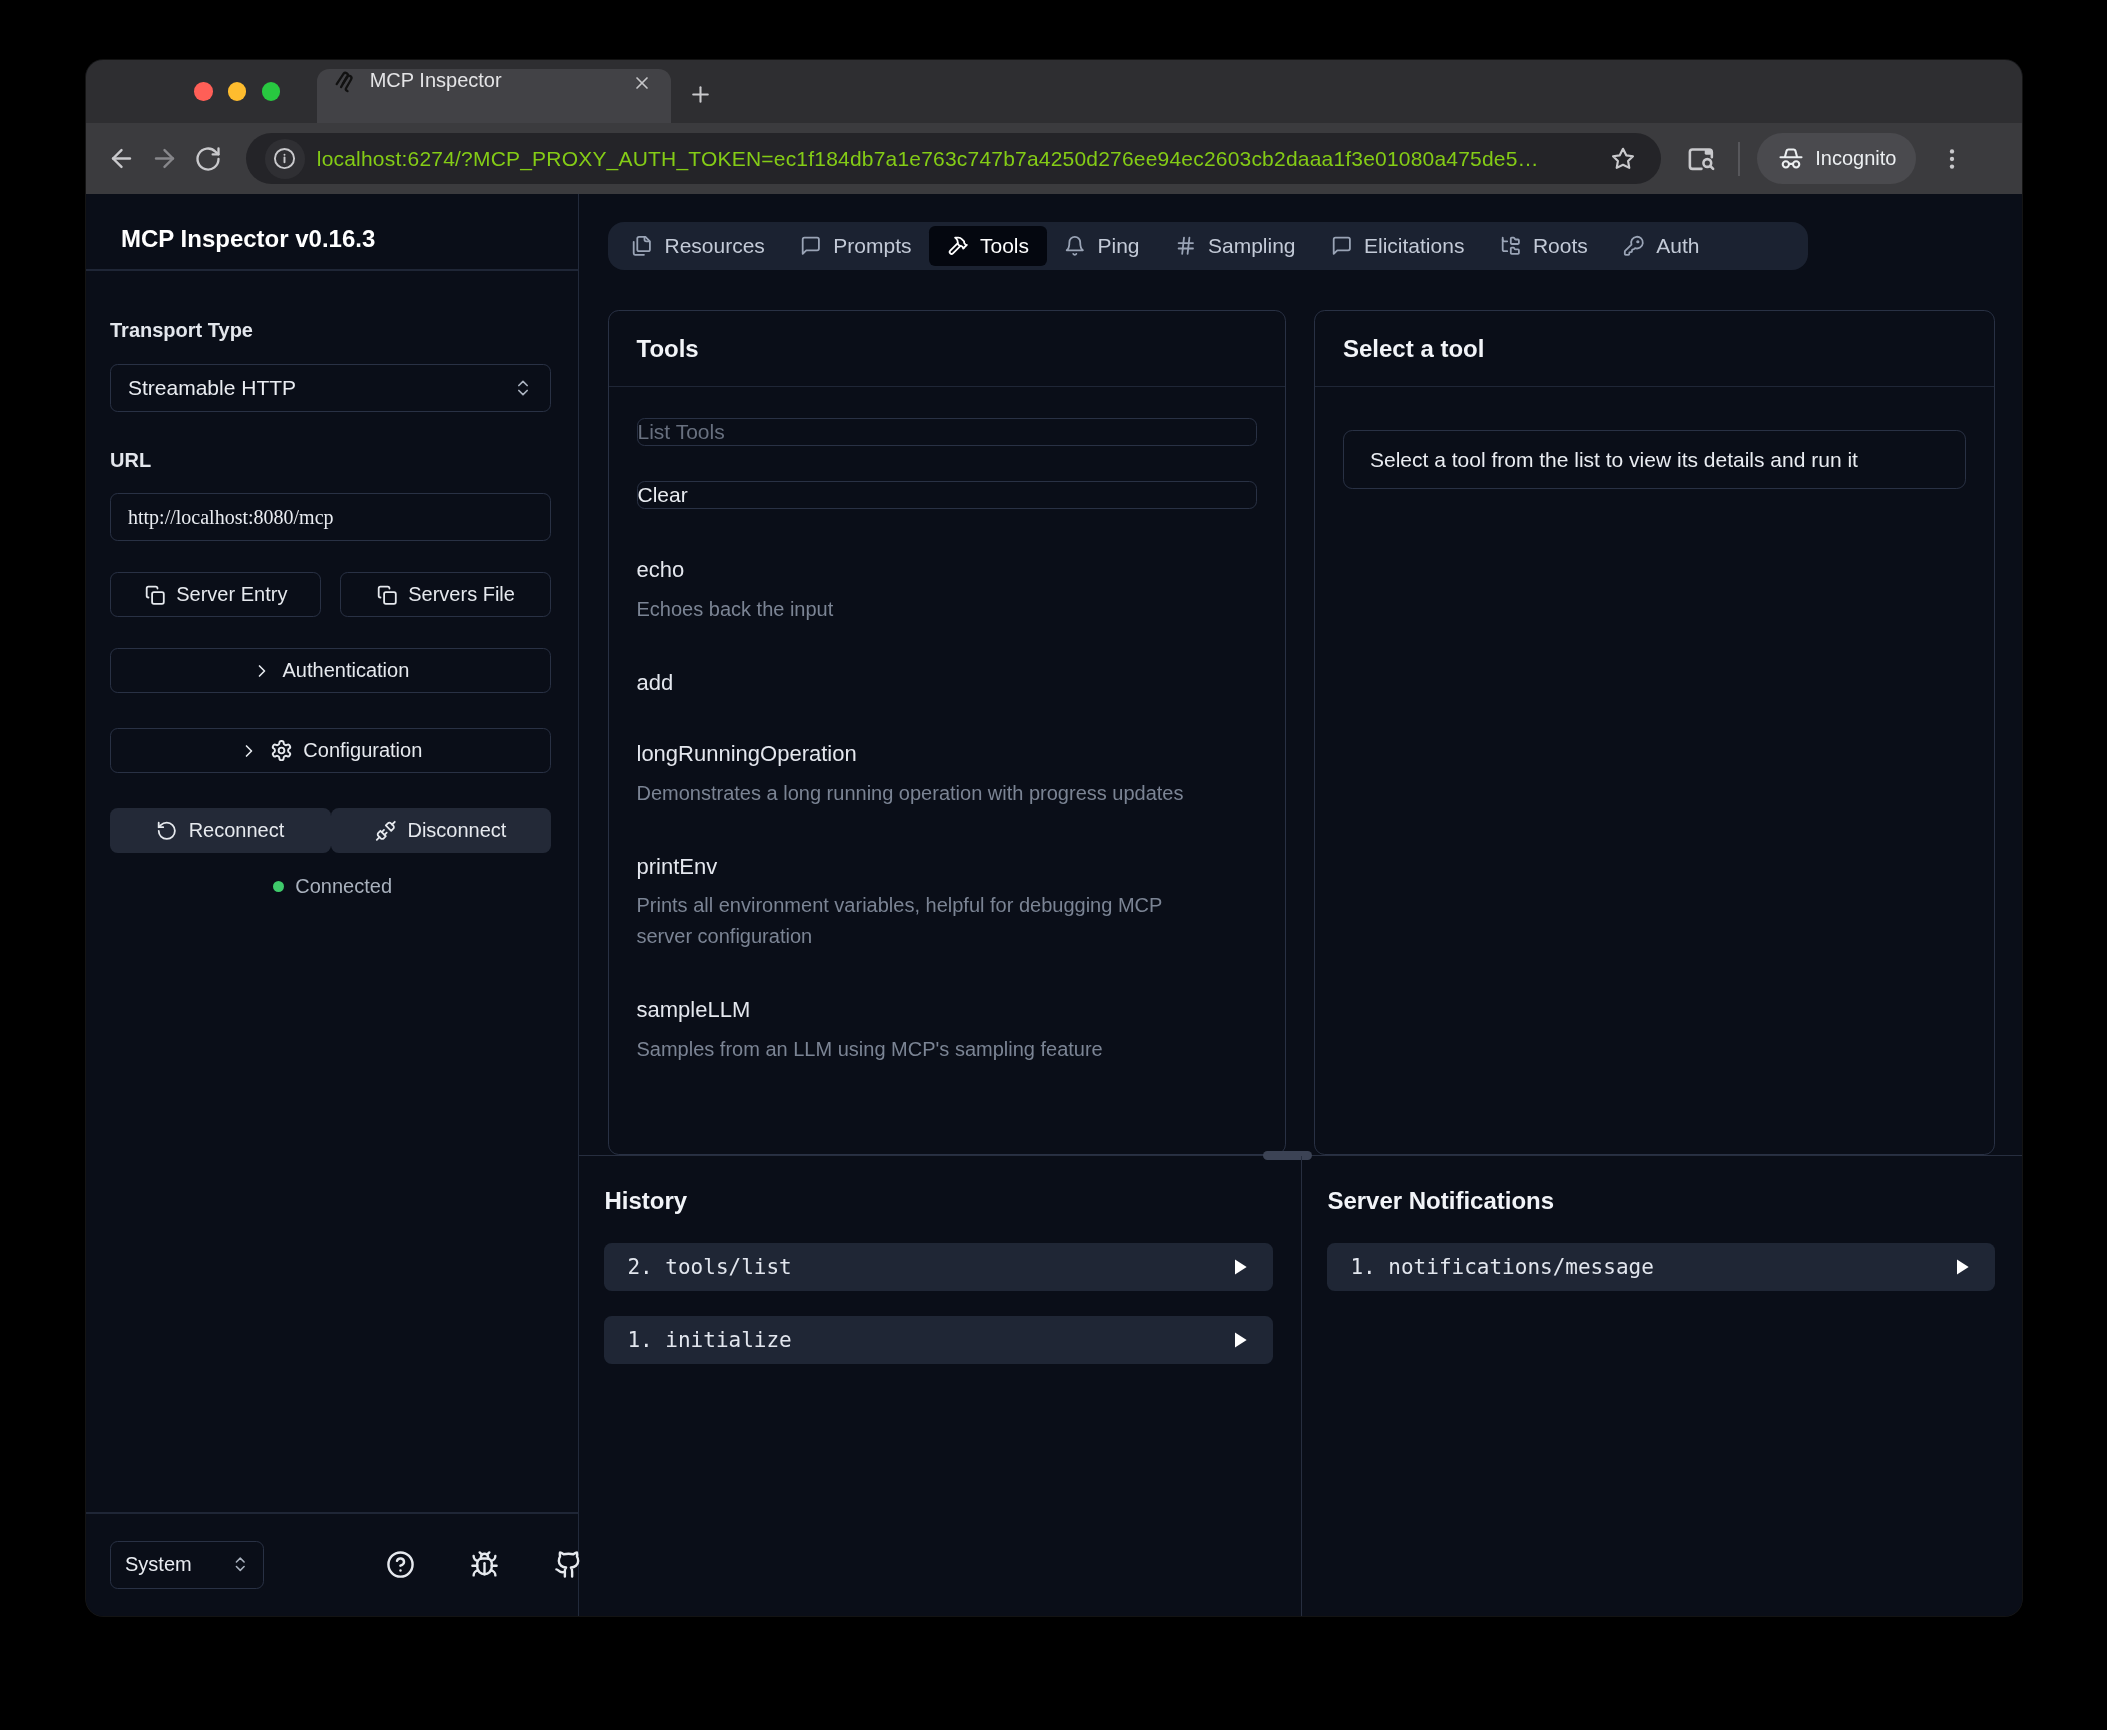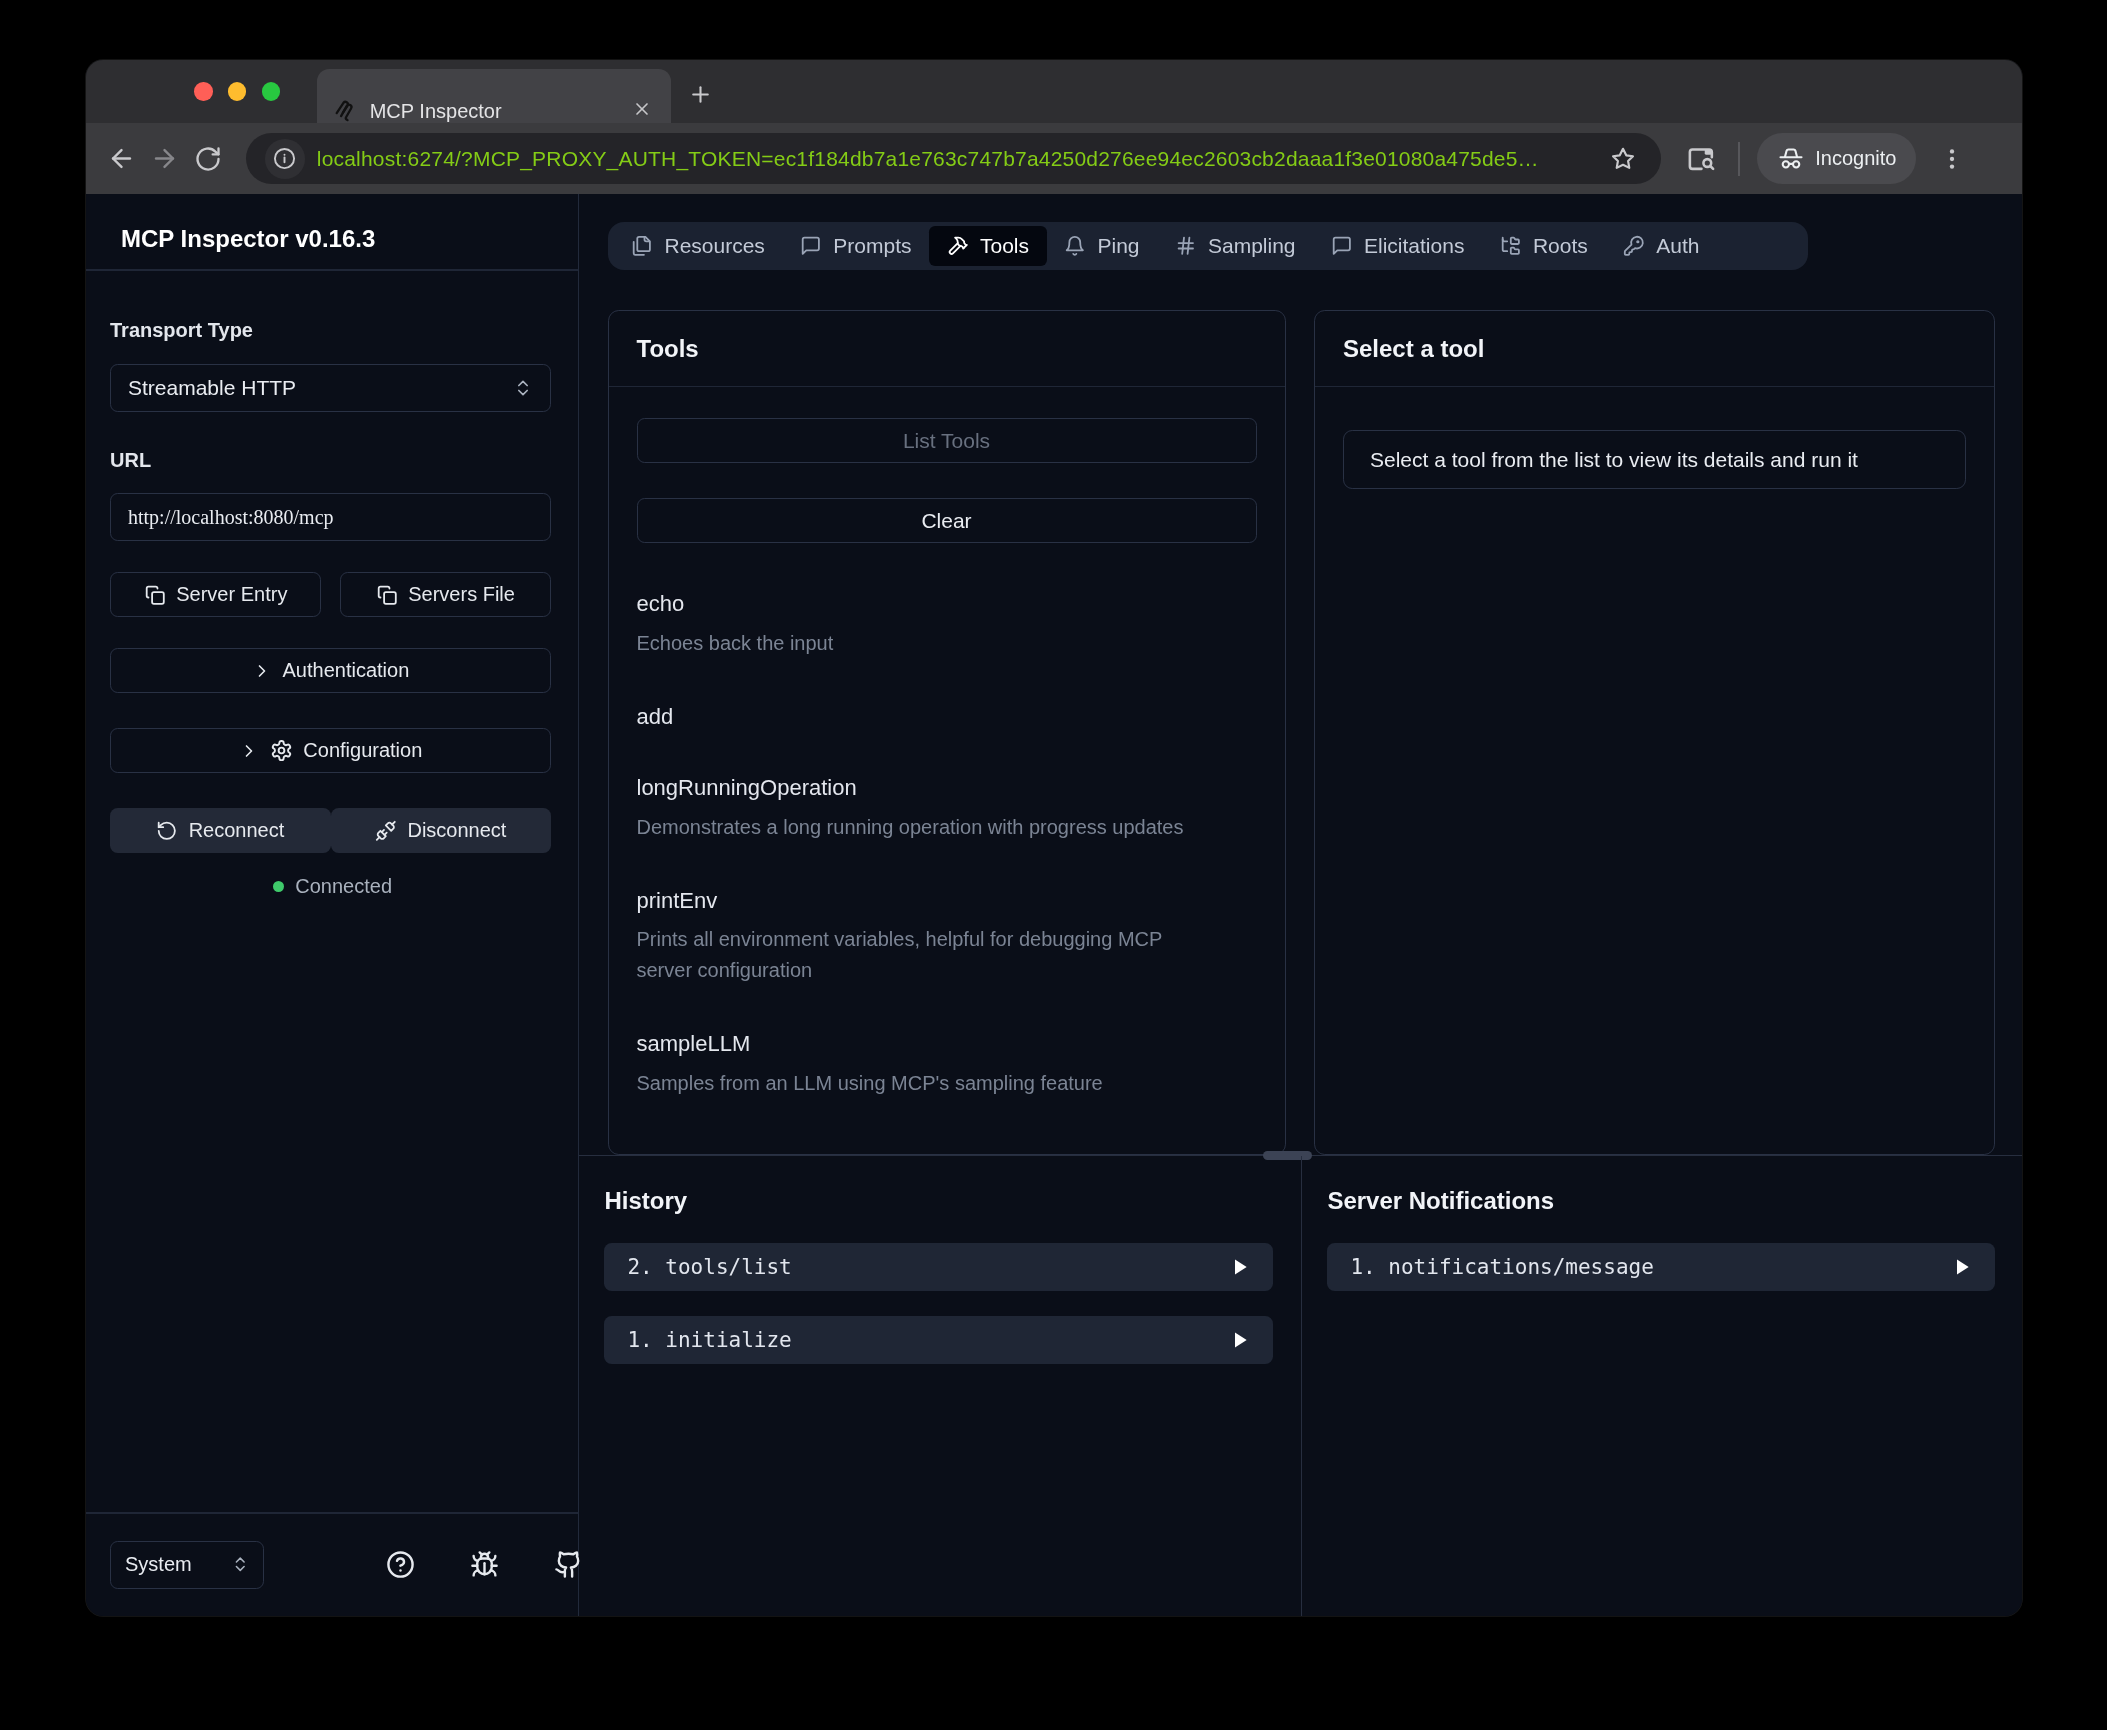--- a/index.html
+++ b/index.html
@@ -29,21 +29,21 @@
   svg{display:block}
 
   
   .window{position:absolute;left:86px;top:60px;width:1936px;height:1556px;border-radius:17px;background:var(--page);overflow:hidden;box-shadow:0 0 0 0.8px #1a1a1a}
 
   
   .tabstrip{position:absolute;left:0;top:0;width:100%;height:63px;background:var(--frame)}
   .lights{position:absolute;left:108px;top:0;height:63px;display:flex;align-items:center;gap:15.4px}
   .light{width:18.5px;height:18.5px;border-radius:50%}
   .light.r{background:#ff5f57}.light.y{background:#febc2e}.light.g{background:#28c840}
-  .tab{position:absolute;left:231px;top:9.2px;width:354px;height:54px;background:var(--tab);border-radius:12.3px 12.3px 0 0;display:flex;align-items:flex-end;padding:0 15.4px;gap:12.3px}
+  .tab{position:absolute;left:231px;top:9.2px;width:354px;height:54px;background:var(--tab);border-radius:12.3px 12.3px 0 0;display:flex;align-items:flex-start;padding:0 15.4px;gap:12.3px}
   .tab-title{font-size:20px;color:var(--chrome-text);flex:1;white-space:nowrap;overflow:hidden}
   .tab-close{color:#c6c6c9;display:flex;align-items:center;justify-content:center;width:28px;height:28px;border-radius:6.2px}
   .newtab{position:absolute;left:597px;top:17px;width:34px;height:34px;display:flex;align-items:center;justify-content:center;color:var(--chrome-icon)}
 
   
   .toolbar{position:absolute;left:0;top:63px;width:100%;height:71px;background:var(--chrome);display:flex;align-items:center}
   .navbtn{width:43px;height:43px;display:flex;align-items:center;justify-content:center;color:var(--chrome-icon)}
   .navbtn.dim{color:#87878b}
   .back{margin-left:14px}
   .urlpill{height:51px;background:var(--pill);border-radius:25.4px;display:flex;align-items:center;margin-left:17px;width:1415px;padding:0 18.5px;gap:12.3px}
@@ -91,21 +91,21 @@
   .navtab .ic{color:var(--navicon)}
   .navtab.active{background:#04070f;color:#fff}
   .navtab.active .ic{color:#fff}
 
   .panel{position:absolute;top:116px;height:845px;border:1.5px solid var(--border);border-radius:10.8px;background:var(--page)}
   .panel-tools{left:28.5px;width:678px}
   .panel-detail{left:735px;width:681px}
   .panel-head{height:76px;display:flex;align-items:center;padding:0 28px;border-bottom:1.5px solid var(--divider)}
   .panel-title{font-size:24px;font-weight:600;color:#f2f4f8}
   .panel-body{padding:31px 28px}
-  .action{width:100%;height:45px;border:1.5px solid var(--border);border-radius:7.7px;display:flex;align-items:center;justify-content:center;font-size:21px;background:transparent}
+  .action{width:100%;height:28px;border:1.5px solid var(--border);border-radius:7.7px;display:flex;align-items:center;font-size:21px;background:transparent}
   .action.disabled{color:#68707f}
   .action.normal{color:#e9ecf1;margin-top:35px}
   .toollist{margin-top:48px}
   .toolitem{margin-bottom:45px}
   .toolname{font-size:22px;color:#e4e7ee}
   .tooldesc{margin-top:10.8px;font-size:20px;line-height:31px;color:var(--muted);max-width:554px}
   .emptybox{margin-top:12.3px;border:1.5px solid var(--border);border-radius:9.2px;height:59px;display:flex;align-items:center;padding:0 26px;font-size:21px;color:#e9ecf1}
 
   .bottom{position:absolute;left:0;top:961px;width:1443px;height:461px;border-top:1.5px solid #272e3f}
   .handle{position:absolute;left:684px;top:-5.4px;width:49px;height:9.2px;border-radius:4.6px;background:#3c4355}

